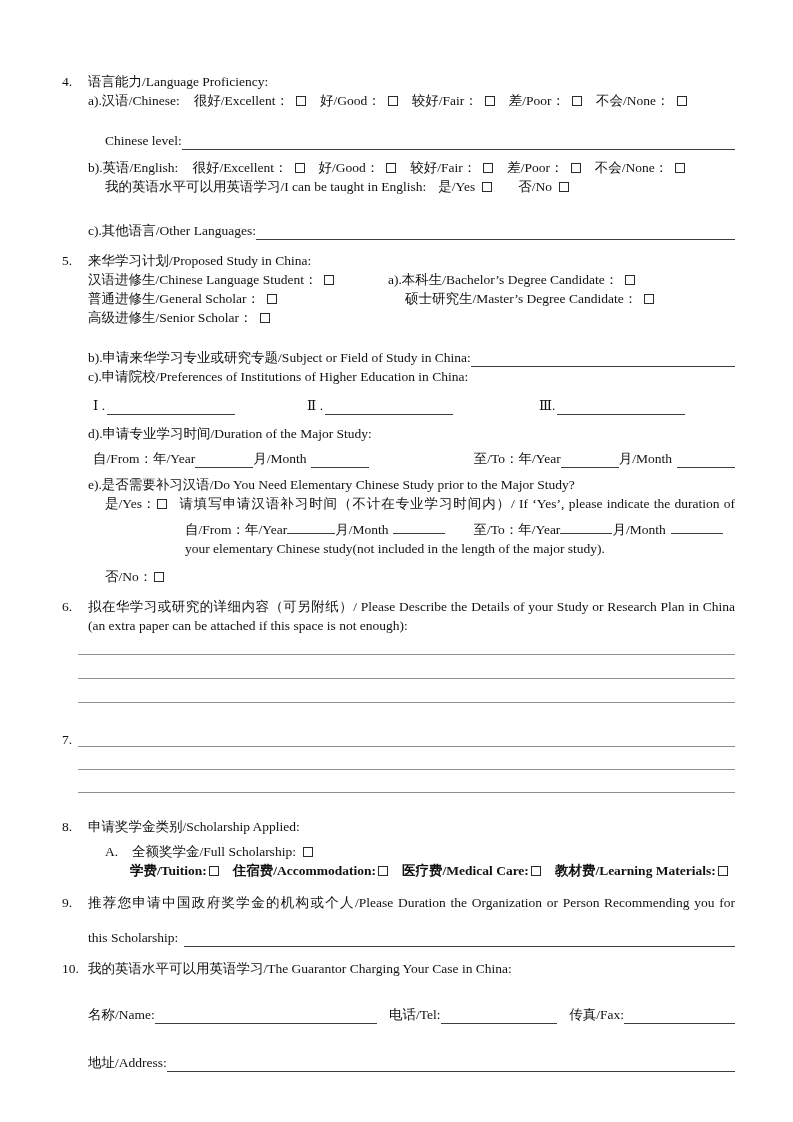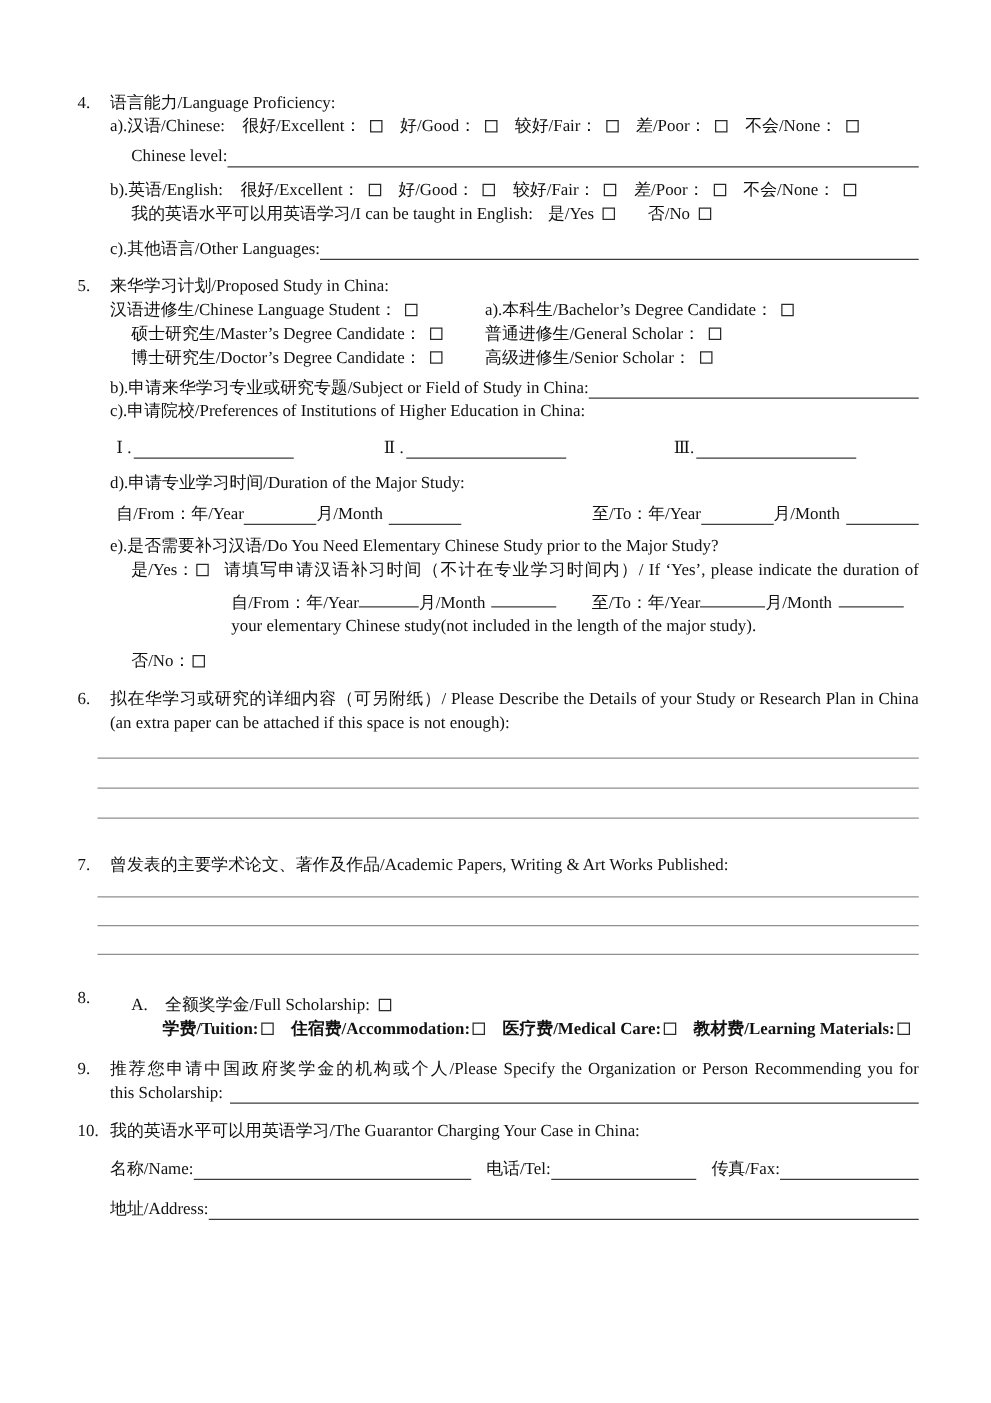--- a/index.html
+++ b/index.html
@@ -13,21 +13,21 @@
   .sec { display:flex; }
   .sec .num { flex:0 0 26px; }
   .sec .bd { flex:1 1 auto; min-width:0; }
 
   .line { white-space:nowrap; overflow:hidden; }
   .ind1 { padding-left:17px; }
   .ind2 { padding-left:42px;font-weight:bold; }
   .ind3 { padding-left:97px; }
 
   .row { display:flex; }
-  .row .lbl { white-space:nowrap; }
+  .row .lbl { white-space:nowrap;margin-top:16px; }
   .grow { flex:1 1 auto; border-bottom:1px solid #3d3d3d; }
 
   .just { text-align:justify; text-align-last:justify; max-height:19px; overflow:hidden; }
 
   .cb {
     display:inline-block; width:10px; height:10px;
     border:1px solid #2a2a2a; background:#fff;
     vertical-align:-0.5px; margin-left:7px;
   }
   .row > .cb, .yesrow > .cb { align-self:center; flex:0 0 auto; }
@@ -99,23 +99,22 @@
   </div>
 
   <div class="sec mt11">
     <div class="num">5.</div>
     <div class="bd">
       <div class="line">来华学习计划/Proposed Study in China:</div>
 
       <div class="deg">
         <div class="cell"><span>汉语进修生/Chinese Language Student：</span><span class="cb"></span></div>
         <div class="cell"><span>a).本科生/Bachelor’s Degree Candidate：</span><span class="cb"></span></div>
+        <div class="cell"><span>普通进修生/General Scholar：</span><span class="cb"></span></div>
         <div class="cell ind1"><span>硕士研究生/Master’s Degree Candidate：</span><span class="cb"></span></div>
-        <div class="cell"><span>普通进修生/General Scholar：</span><span class="cb"></span></div>
-        <div class="cell ind1"><span>博士研究生/Doctor’s Degree Candidate：</span><span class="cb"></span></div>
         <div class="cell"><span>高级进修生/Senior Scholar：</span><span class="cb"></span></div>
       </div>
 
       <div class="row mt5">
         <span class="lbl">b).申请来华学习专业或研究专题/Subject or Field of Study in China:</span>
         <span class="grow"></span>
       </div>
 
       <div class="line">c).申请院校/Preferences of Institutions of Higher Education in China:</div>
 
@@ -170,43 +169,43 @@
       <div class="line">(an extra paper can be attached if this space is not enough):</div>
       <div class="blank h20"></div>
       <div class="blank h24"></div>
       <div class="blank h24"></div>
     </div>
   </div>
 
   <div class="sec mt27">
     <div class="num">7.</div>
     <div class="bd">
-      <div class="line">曾发表的主要学术论文、著作及作品/Academic Papers, Writing &amp; Art Works Published:</div>
       <div class="blank h17"></div>
       <div class="blank h23"></div>
       <div class="blank h23"></div>
     </div>
   </div>
 
   <div class="sec mt24">
     <div class="num">8.</div>
     <div class="bd">
+      <div class="line">申请奖学金类别/Scholarship Applied:</div>
       <div class="line ind1 mt6">
         <span class="marker">A.</span><span>全额奖学金/Full Scholarship:</span><span class="cb"></span>
       </div>
       <div class="line ind2">
         <span class="opt"><span>学费/Tuition:</span><span class="cb tight"></span></span><span class="opt"><span>住宿费/Accommodation:</span><span class="cb tight"></span></span><span class="opt"><span>医疗费/Medical Care:</span><span class="cb tight"></span></span><span class="opt"><span>教材费/Learning Materials:</span><span class="cb tight"></span></span>
       </div>
     </div>
   </div>
 
   <div class="sec mt13">
     <div class="num">9.</div>
     <div class="bd">
-      <div class="just">推荐您申请中国政府奖学金的机构或个人/Please Specify the Organization or Person Recommending you for</div>
+      <div class="just">推荐您申请中国政府奖学金的机构或个人/Please Duration the Organization or Person Recommending you for</div>
       <div class="row">
         <span class="lbl">this Scholarship:</span>
         <span class="grow" style="margin-left:6px;"></span>
       </div>
     </div>
   </div>
 
   <div class="sec mt12">
     <div class="num">10.</div>
     <div class="bd">

